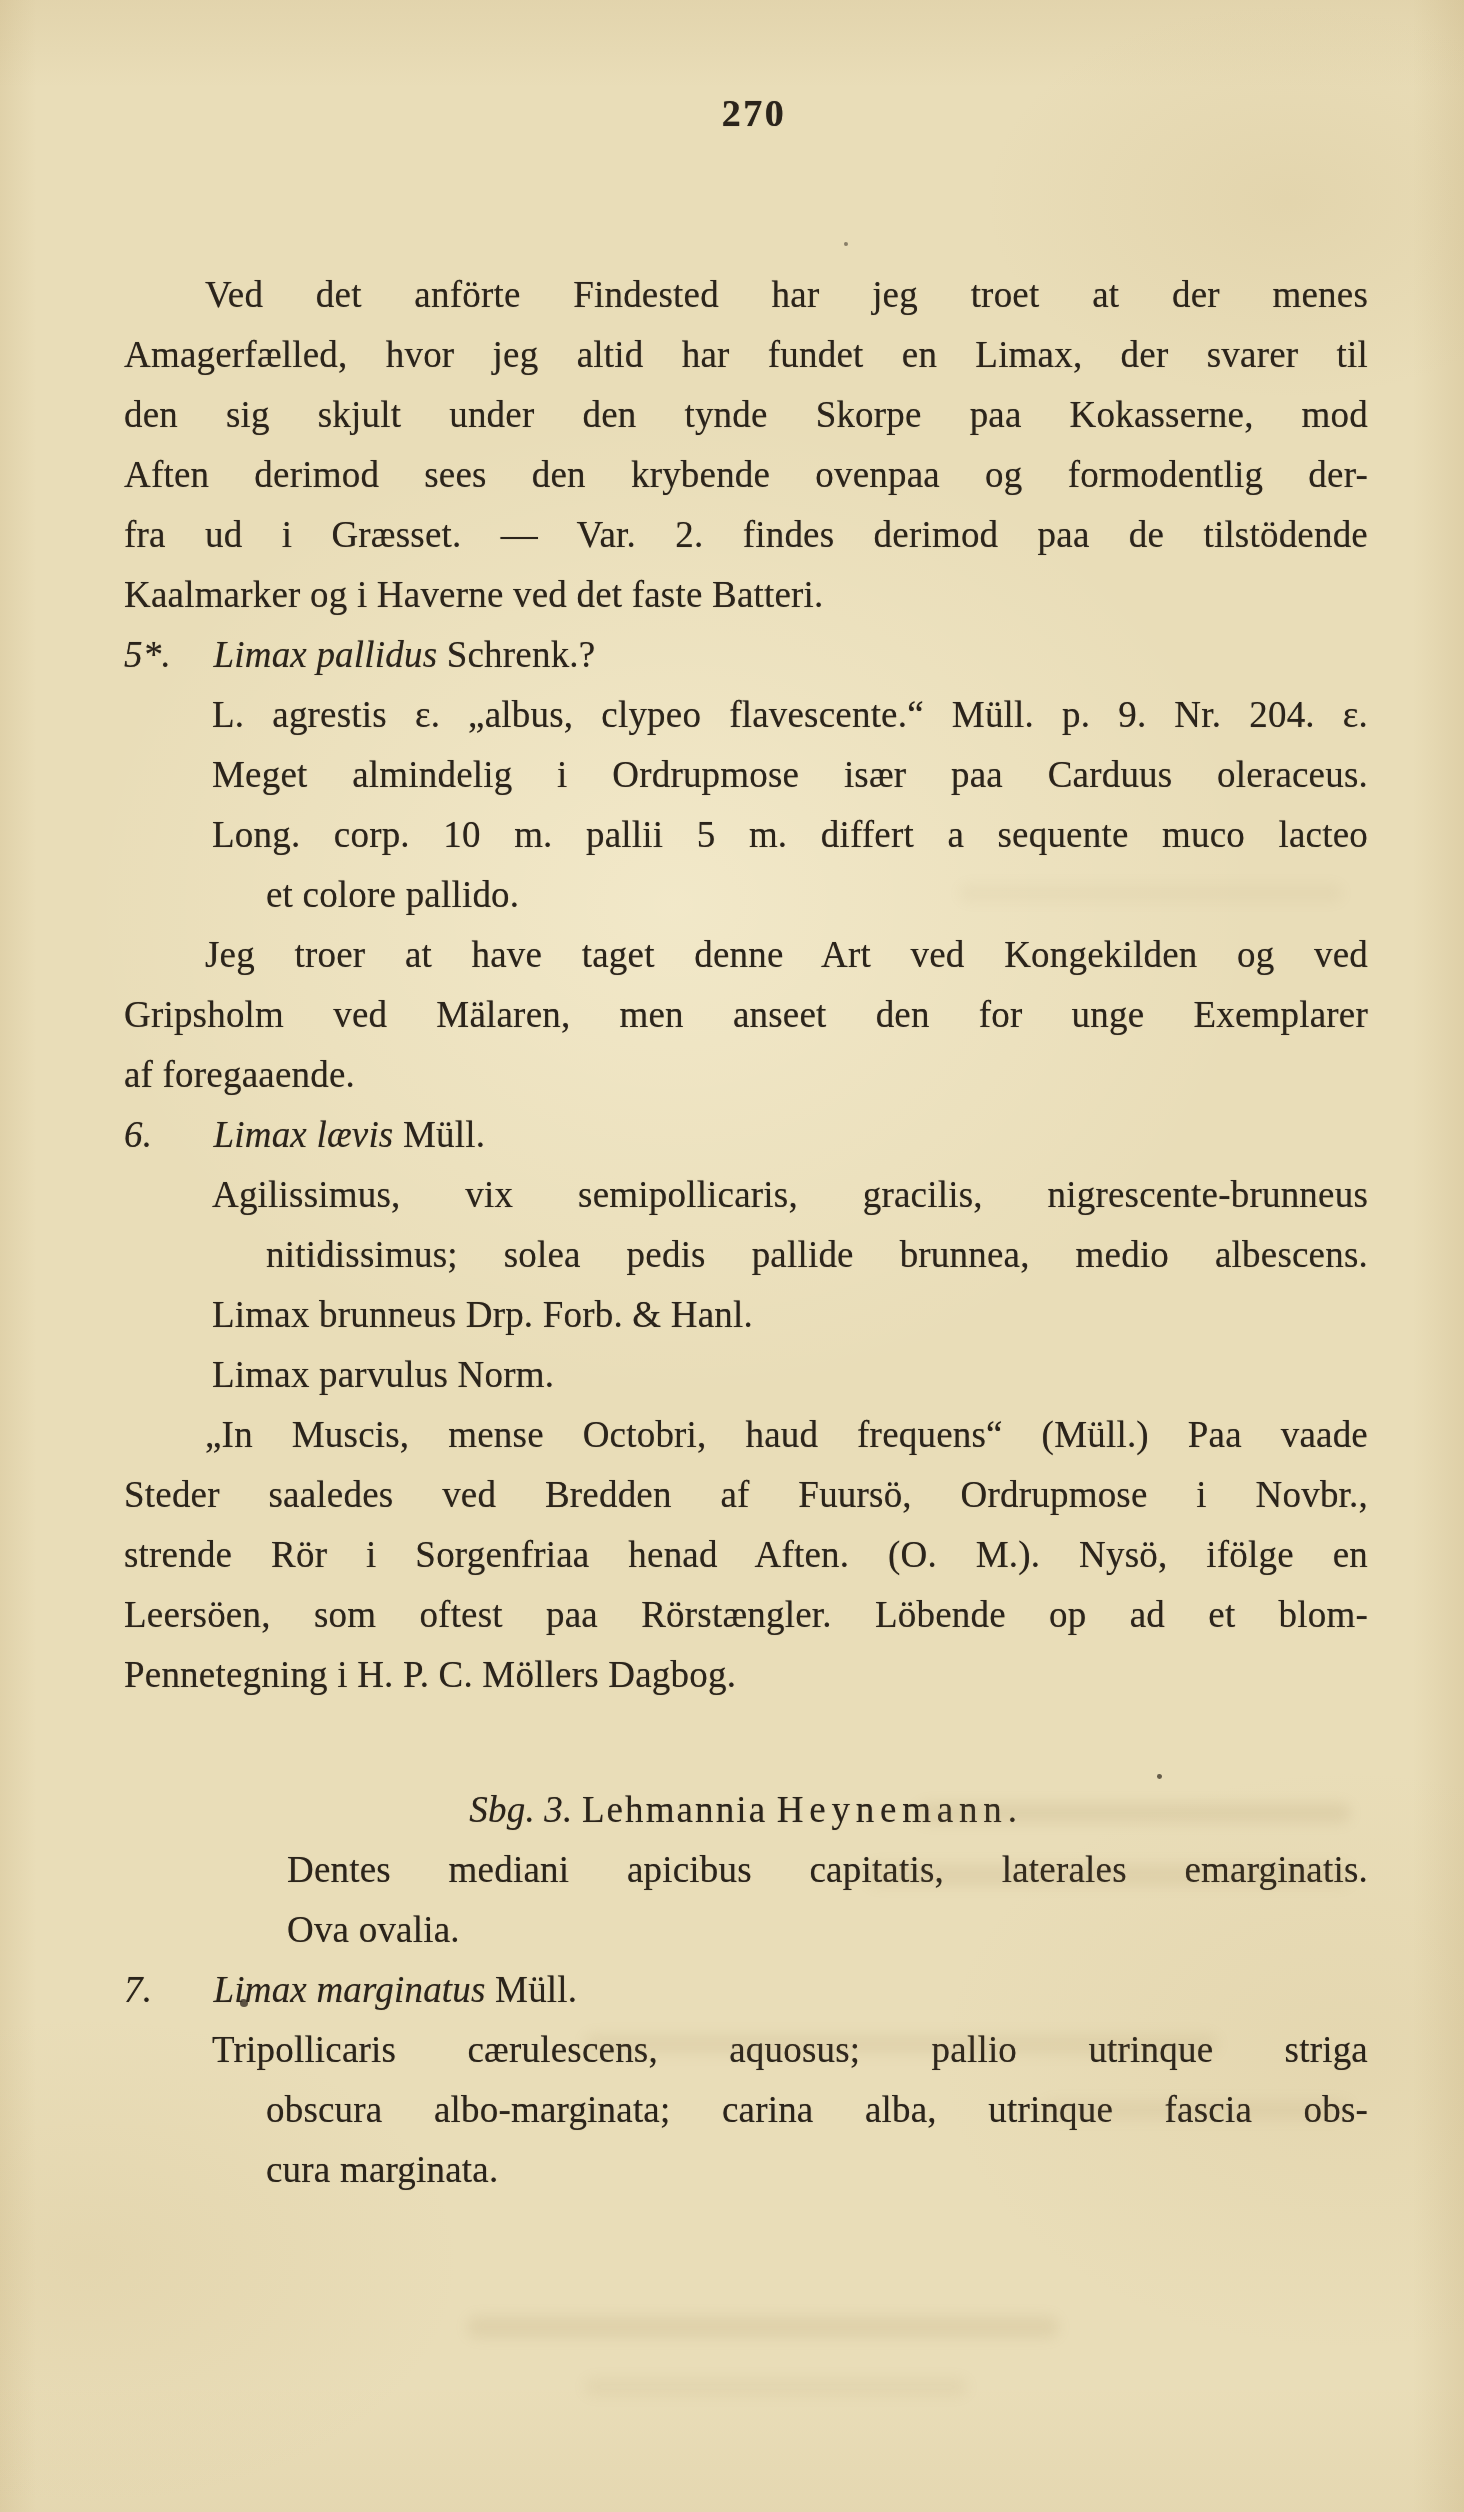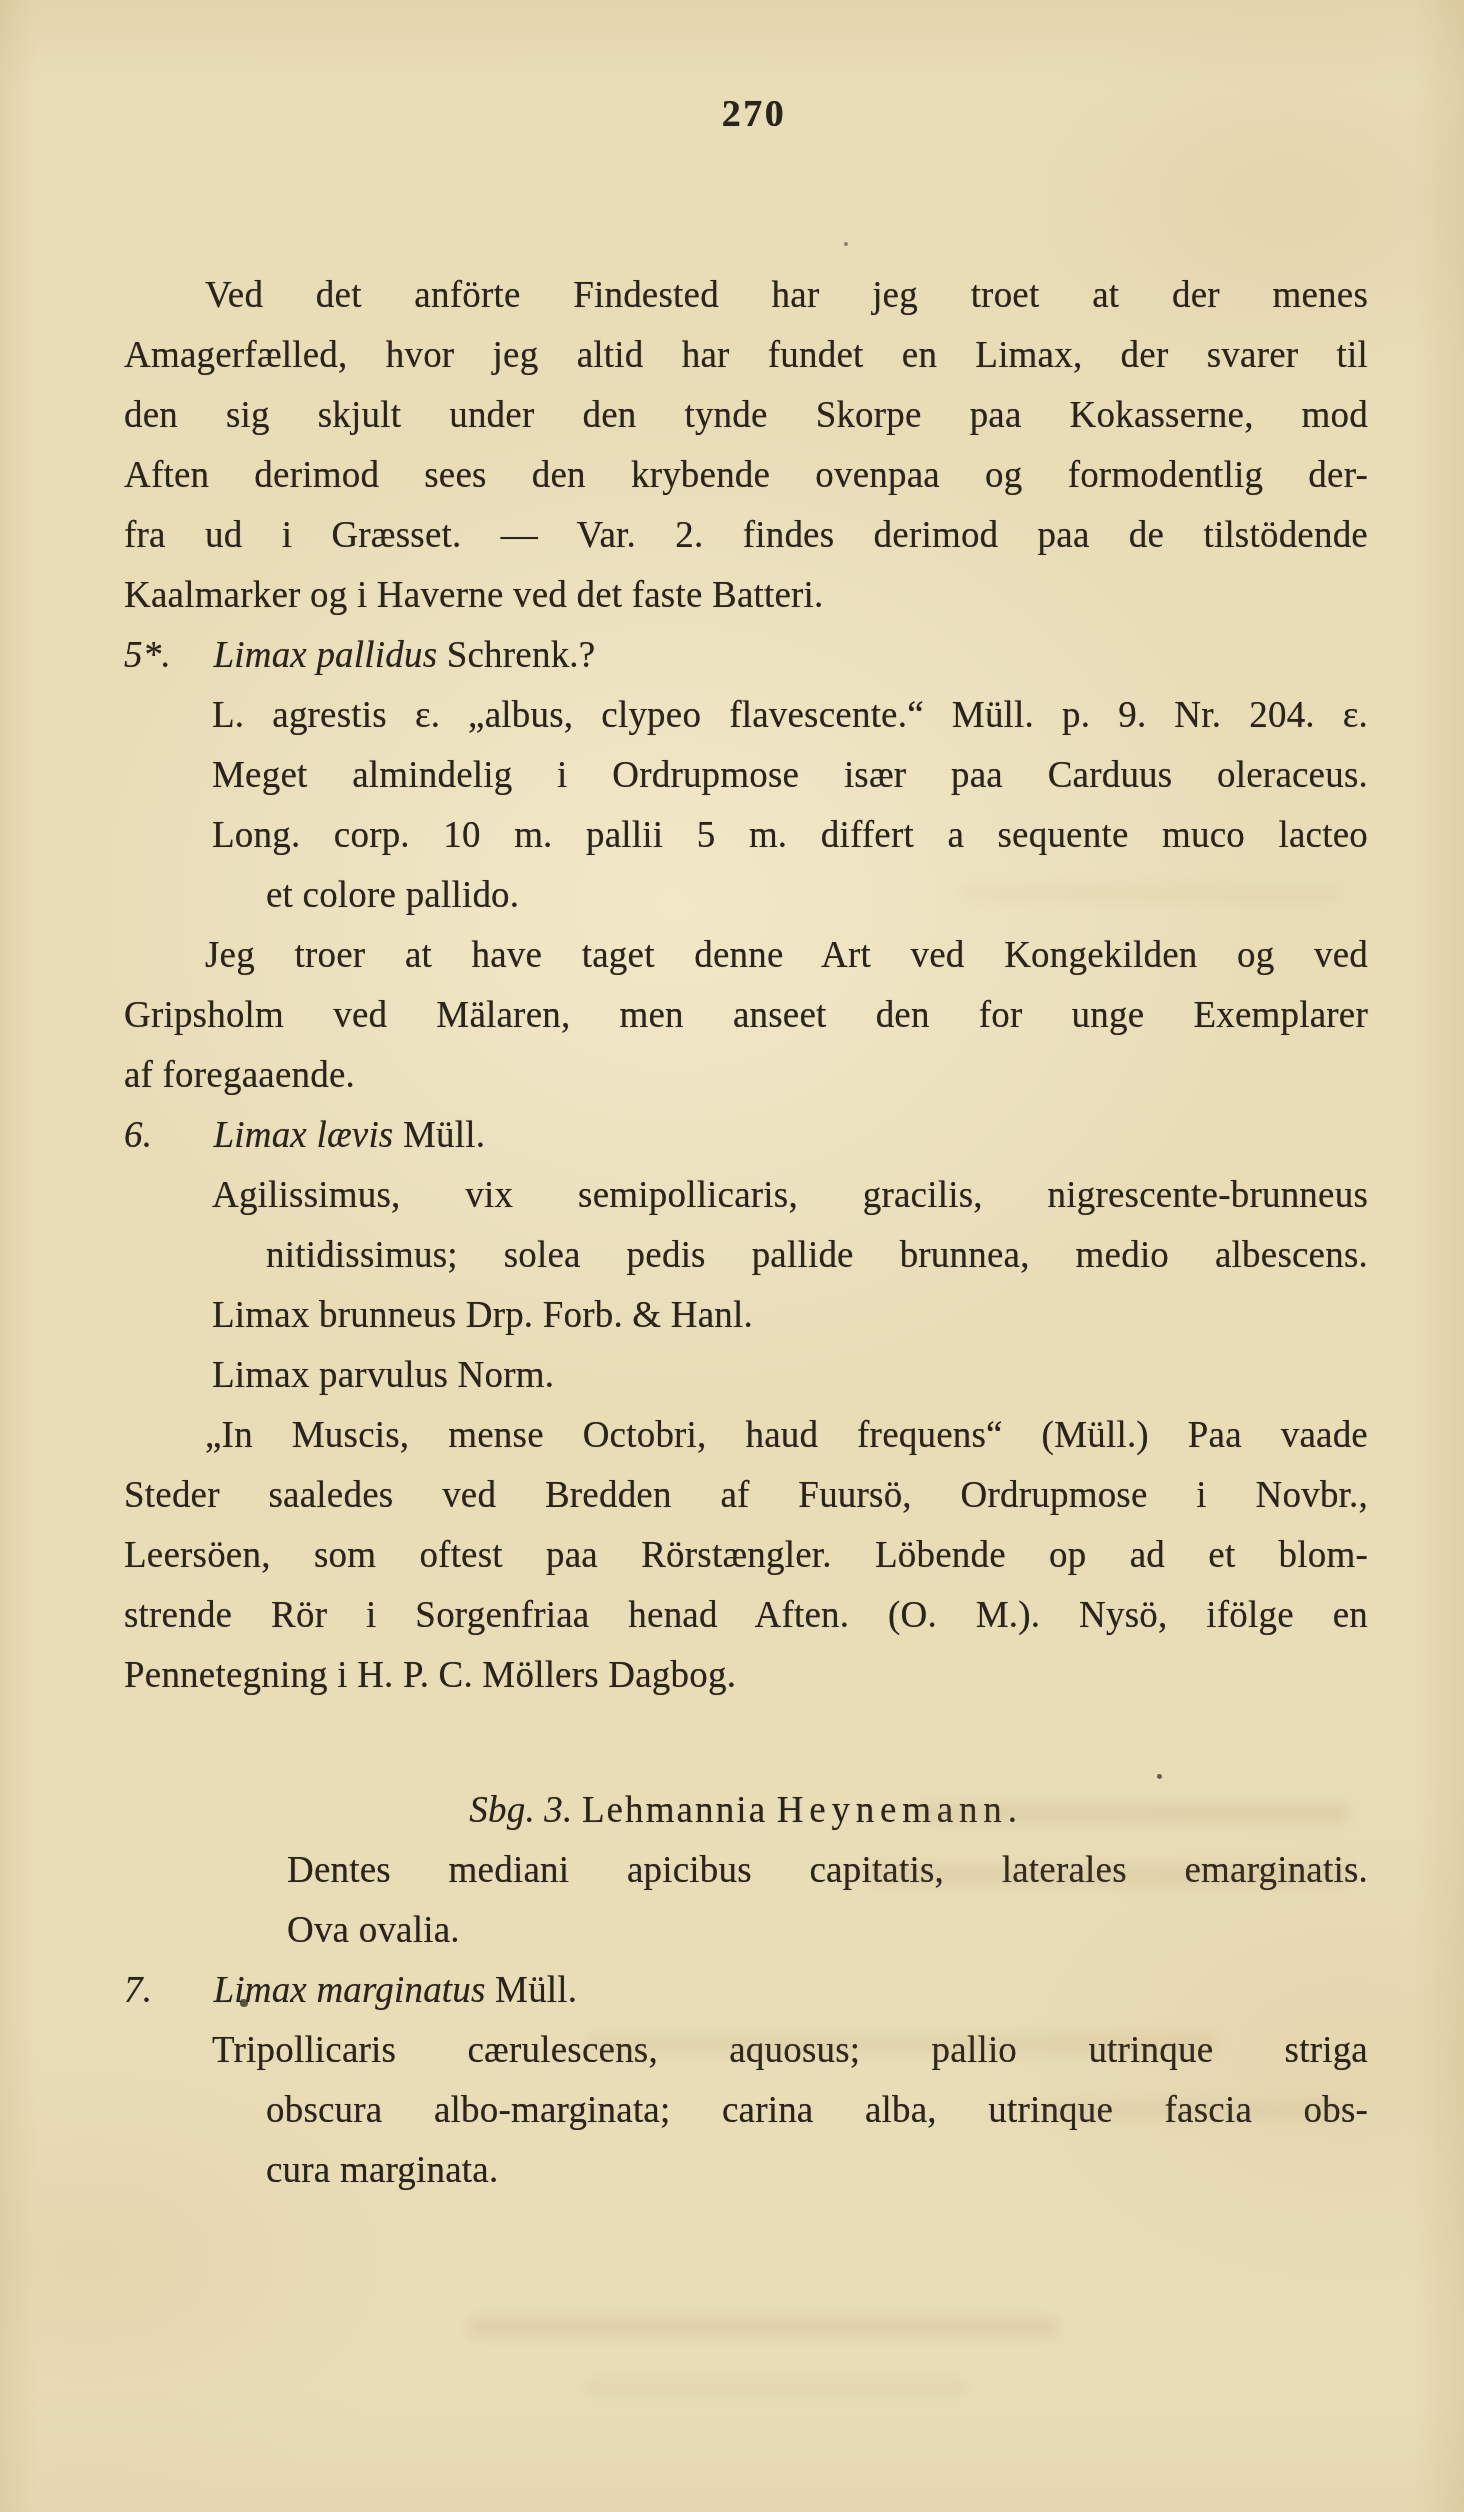--- a/index.html
+++ b/index.html
@@ -105,22 +105,22 @@
       <div class="line ind-first j"><span class="s-r">Jeg troer at have taget denne Art ved Kongekilden og ved</span></div>
       <div class="line ind-flush j"><span class="s-r">Gripsholm ved Mälaren, men anseet den for unge Exemplarer</span></div>
       <div class="line ind-flush"><span class="s-r">af foregaaende.</span></div>
       <div class="line ind-flush"><span class="s-num">6.</span> <span class="s-i">Limax lævis</span> <span class="s-r">Müll.</span></div>
       <div class="line ind-desc j"><span class="s-r">Agilissimus, vix semipollicaris, gracilis, nigrescente-brunneus</span></div>
       <div class="line ind-desc2 j"><span class="s-r">nitidissimus; solea pedis pallide brunnea, medio albescens.</span></div>
       <div class="line ind-desc"><span class="s-r">Limax brunneus Drp. Forb. &amp; Hanl.</span></div>
       <div class="line ind-desc"><span class="s-r">Limax parvulus Norm.</span></div>
       <div class="line ind-first j"><span class="s-r">„In Muscis, mense Octobri, haud frequens“ (Müll.) Paa vaade</span></div>
       <div class="line ind-flush j"><span class="s-r">Steder saaledes ved Bredden af Fuursö, Ordrupmose i Novbr.,</span></div>
+      <div class="line ind-flush j"><span class="s-r">strende Rör i Sorgenfriaa henad Aften. (O. M.). Nysö, ifölge en</span></div>
       <div class="line ind-flush j"><span class="s-r">Leersöen, som oftest paa Rörstængler. Löbende op ad et blom-</span></div>
-      <div class="line ind-flush j"><span class="s-r">strende Rör i Sorgenfriaa henad Aften. (O. M.). Nysö, ifölge en</span></div>
       <div class="line ind-flush"><span class="s-r">Pennetegning i H. P. C. Möllers Dagbog.</span></div>
       <div class="line ind-center gap-before"><span class="s-i">Sbg. 3.</span> <span class="s-isp">Lehmannia</span> <span class="s-sp">Heynemann.</span></div>
       <div class="line ind-desc3 j"><span class="s-r">Dentes mediani apicibus capitatis, laterales emarginatis.</span></div>
       <div class="line ind-desc3"><span class="s-r">Ova ovalia.</span></div>
       <div class="line ind-flush"><span class="s-num">7.</span> <span class="s-i">Limax marginatus</span> <span class="s-r">Müll.</span></div>
       <div class="line ind-desc j"><span class="s-r">Tripollicaris cærulescens, aquosus; pallio utrinque striga</span></div>
       <div class="line ind-desc2 j"><span class="s-r">obscura albo-marginata; carina alba, utrinque fascia obs-</span></div>
       <div class="line ind-desc2"><span class="s-r">cura marginata.</span></div>
     </div>
 

